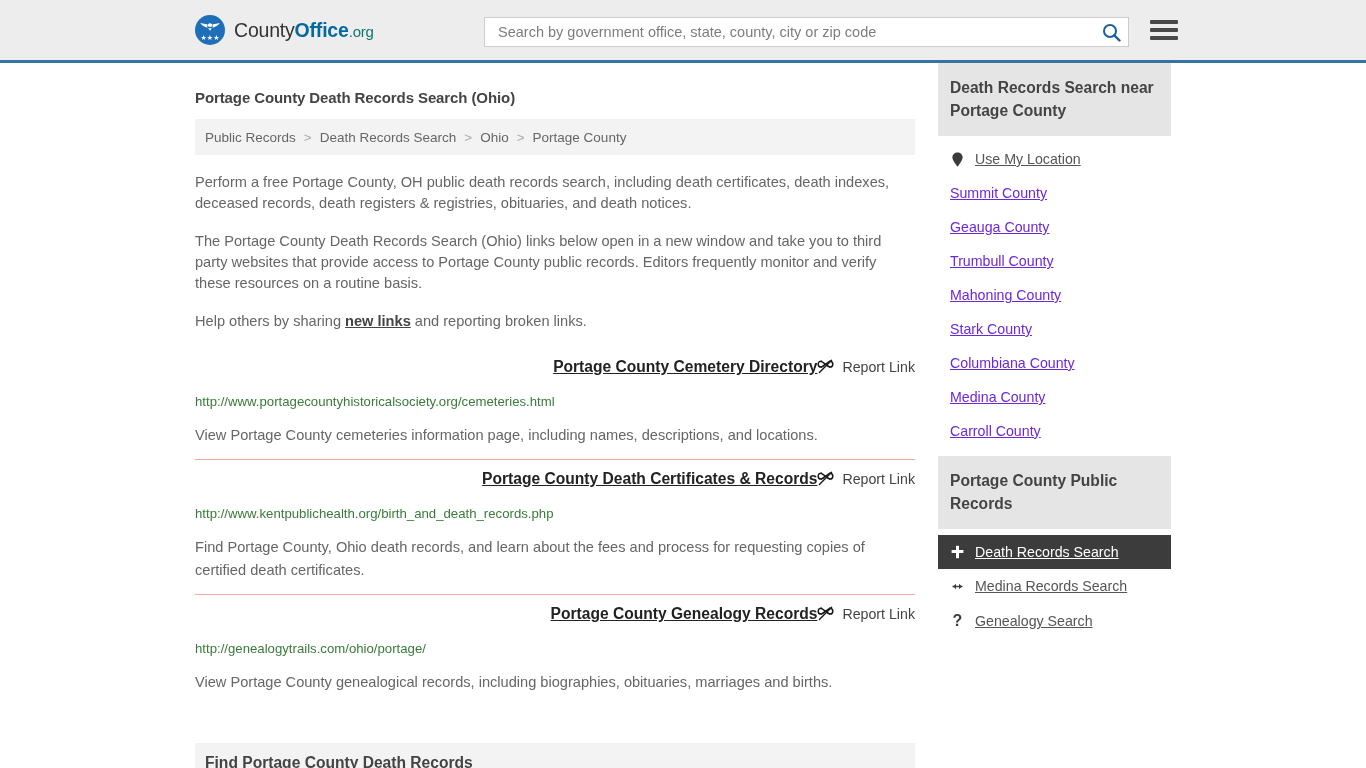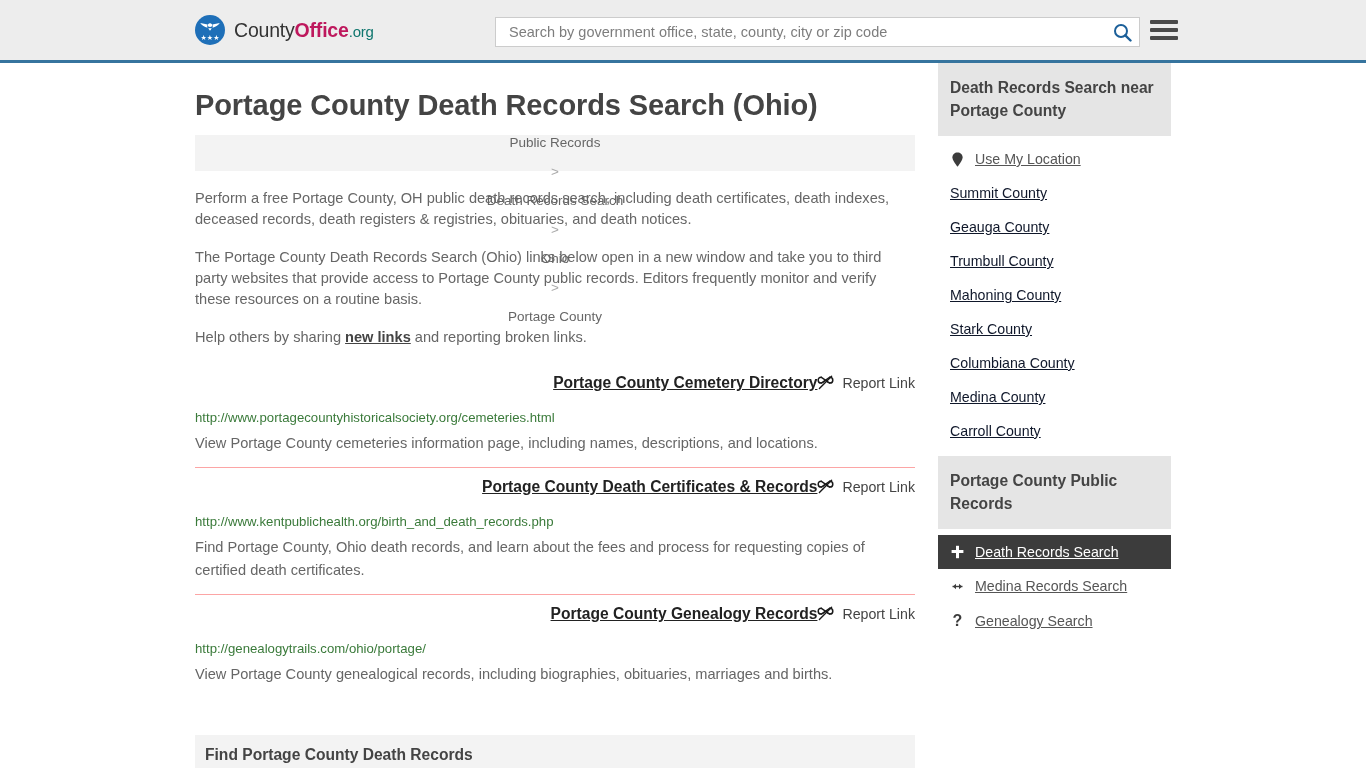--- a/index.html
+++ b/index.html
@@ -40,26 +40,26 @@
   .brand-logo .stars {
     position: absolute; left: 50%; bottom: 4px; transform: translateX(-50%);
     display: flex; gap: 1px;
     font-size: 7px; color: #ffffff; line-height: 7px;
     letter-spacing: 0px;
   }
   .brand-text {
     font-size: 19.5px; letter-spacing: -0.2px;
     color: #333333; font-weight: 400; white-space: nowrap;
   }
-  .brand-text .b-office { color: #be185d; font-weight: 700; }
+  .brand-text .b-office { color: #0369a1; font-weight: 700; }
   .brand-text .b-county { color: #333; font-weight: 400; }
   .brand-text .b-org { color: #0f766e; font-size: 15px; }
 
   .search-wrap {
-    position: absolute; left: 495px; top: 17px;
+    position: absolute; left: 484px; top: 17px;
     width: 645px; height: 30px;
     background: #ffffff;
     border: 1px solid #cccccc;
     display: flex; align-items: center;
   }
   .search-input {
     flex: 1; border: 0; outline: 0; height: 28px;
     font-family: "Liberation Sans", sans-serif;
     font-size: 14.5px; color: #333;
     padding: 0 10px 0 13px; background: transparent;
@@ -84,33 +84,32 @@
     width: 1366px;
     padding: 0 195px;
     display: flex;
     gap: 23px;
     align-items: flex-start;
   }
   .main-col { width: 720px; flex: none; }
   .side-col { width: 233px; flex: none; }
 
   h1.page-title {
-    font-size: 29px; font-weight: 700; color: #444444;
+    font-size: 15px; font-weight: 700; color: #444444;
     margin: 26px 0 13px 0; letter-spacing: -0.1px;
   }
 
   .breadcrumb {
     background: #f3f3f3;
     height: 36px;
     display: flex; align-items: center;
     padding: 0 10px;
     font-size: 13.5px;
     color: #777777;
-    gap: 14px;
-    flex-direction: column;
+    gap: 8px;
   }
   .breadcrumb a { color: #666666; text-decoration: none; }
   .breadcrumb .sep { color: #aaaaaa; }
 
   .intro p {
     font-size: 14.6px; line-height: 21px; color: #666666;
     margin: 17px 0 0 0;
   }
   .intro p a { color: #444; text-decoration: underline; font-weight: 600; }
 
@@ -133,21 +132,21 @@
   .report-link {
     display: flex; align-items: center; gap: 8px;
     font-size: 14.2px; color: #444444; cursor: pointer;
     white-space: nowrap; padding-top: 1px;
   }
   .result-url {
     font-size: 13.2px; color: #3a7a3a; margin-top: 16px;
     line-height: 17px; word-break: break-all;
   }
   .result-desc {
-    font-size: 14.6px; color: #666666; line-height: 23px; margin-top: 6px;
+    font-size: 14.6px; color: #666666; line-height: 23px; margin-top: 14px;
   }
 
   
   .find-section { margin-top: 37px; }
   .find-header {
     background: #f3f3f3; height: 40px;
     display: flex; align-items: center; padding: 0 10px;
     font-size: 15.6px; font-weight: 700; color: #444444;
   }
   .find-body p {
@@ -176,21 +175,21 @@
     width: 15px; flex: none; display: flex;
     align-items: center; justify-content: center;
     color: #3c3c3c; font-size: 15px;
   }
   .side-item.active {
     background: #3c3c3c;
   }
   .side-item.active a { color: #ffffff; }
   .side-item.active .ico { color: #ffffff; }
   .county-item { padding: 9px 12px; font-size: 14.2px; }
-  .county-item a { color: #0f172a; text-decoration: underline; }
+  .county-item a { color: #6d28d9; text-decoration: underline; }
 </style>
 </head>
 <body>
 
 <div class="site-header">
   <a class="brand" href="#">
     <span class="brand-logo">
       <svg class="eagle" viewBox="0 0 22 10">
         <path d="M11 1.2 C9.6 1.2 8.8 2.2 8.8 3.2 C8.8 4.2 9.6 4.9 11 4.9 C12.4 4.9 13.2 4.2 13.2 3.2 C13.2 2.2 12.4 1.2 11 1.2 Z" fill="#ffffff"></path>
         <path d="M8.6 2.4 C6.4 2.0 3.6 1.5 1.2 1.0 C3.0 3.4 5.6 5.2 8.4 5.7 C8.2 4.6 8.2 3.4 8.6 2.4 Z" fill="#ffffff"></path>

